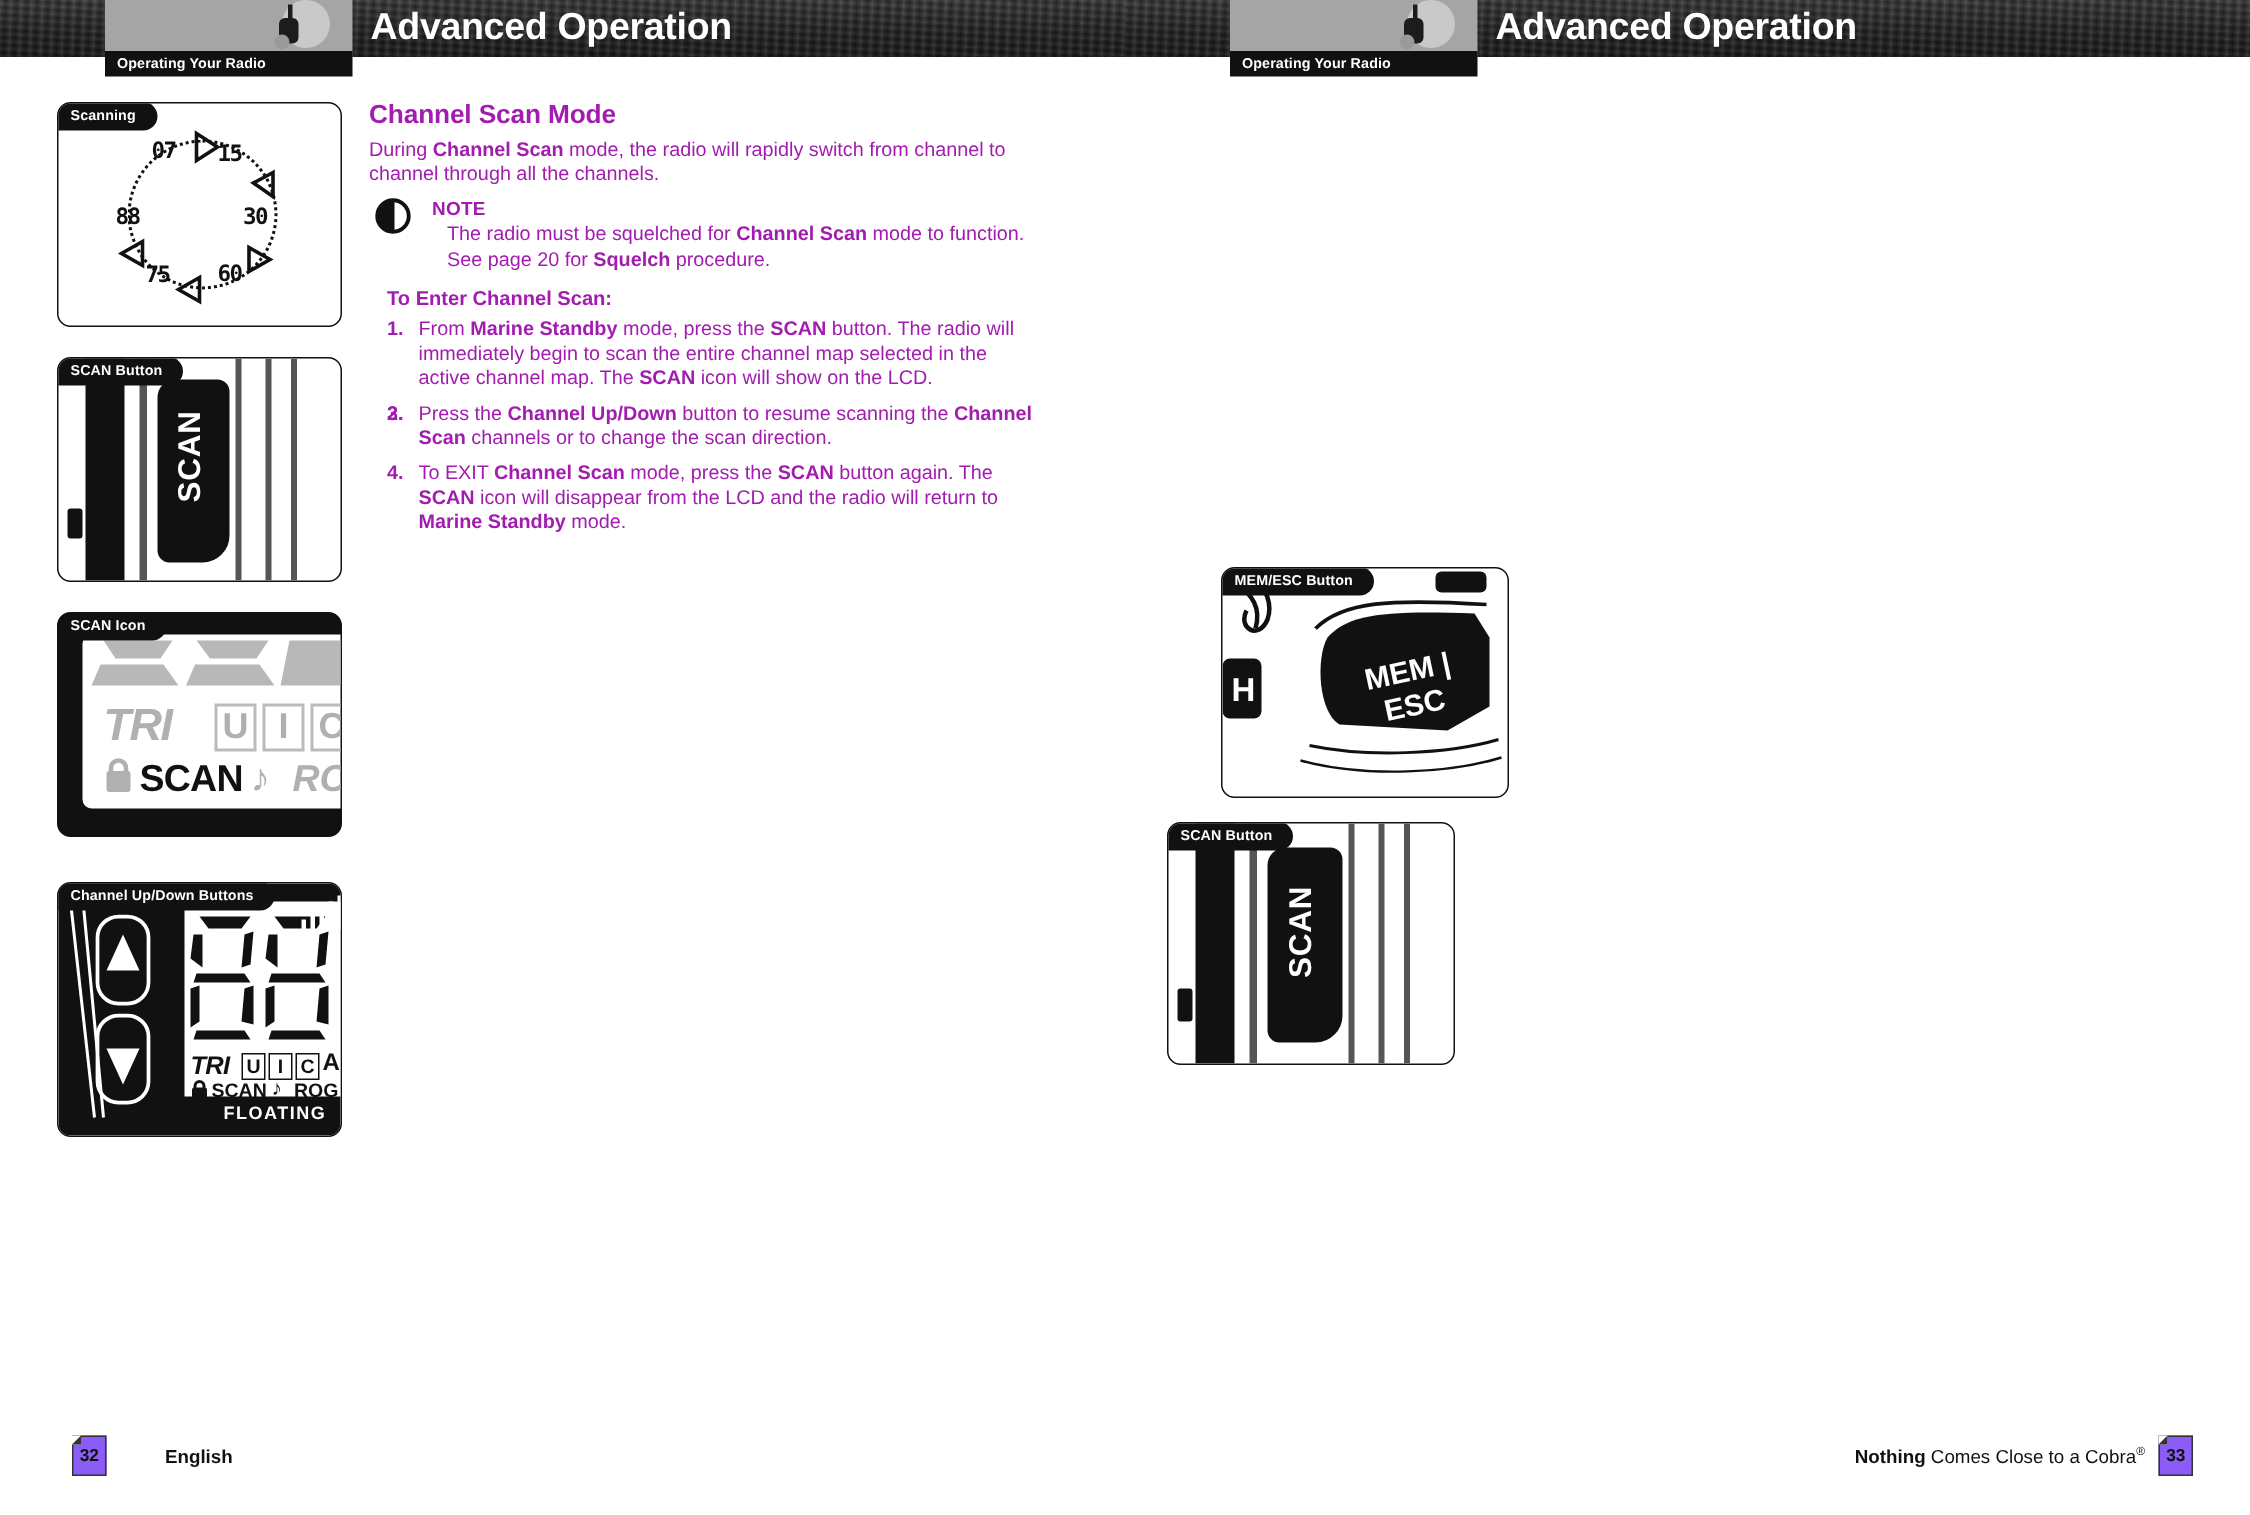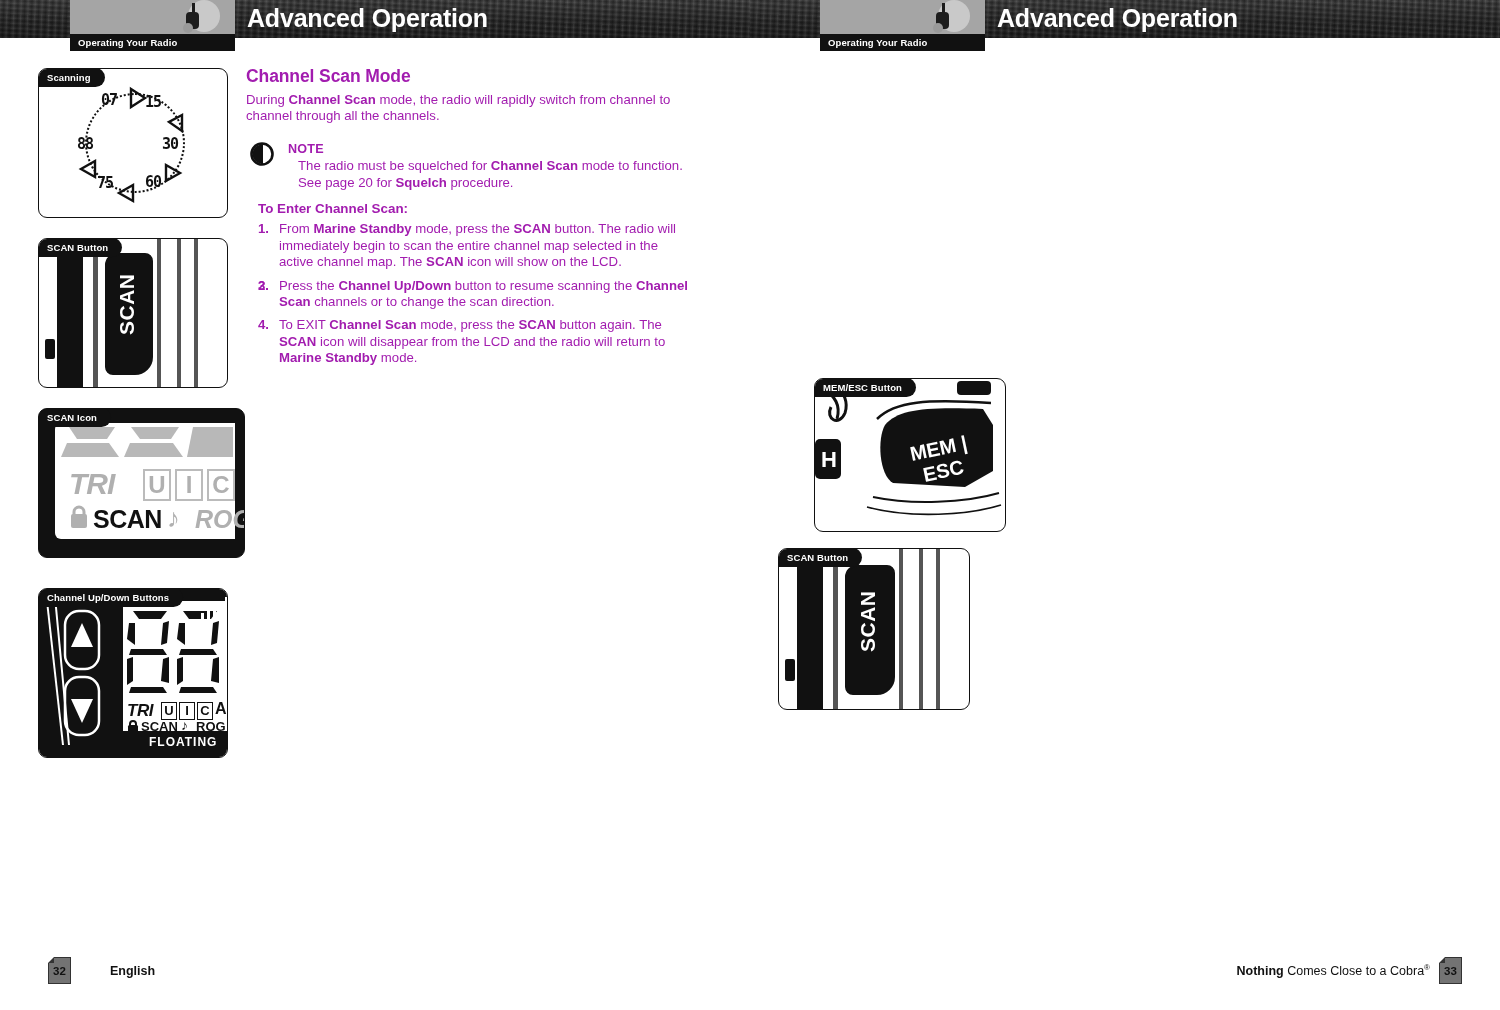--- a/index.html
+++ b/index.html
@@ -93,21 +93,21 @@
   
   .col{
     position:absolute;top:66px;width:448px;
     font-size:13.2px;line-height:16.4px;color:#a21caf;
   }
   .col-left{left:246px;}
   h2.sec{
     font-size:17.5px;font-weight:bold;margin:0 0 6px 0;line-height:20px;
     letter-spacing:-.1px;
   }
-  p.intro{margin:0 0 16px 0;}
+  p.intro{margin:0 0 6px 0;}
   b{font-weight:bold;}
 
   .note{position:relative;padding-left:42px;margin:4px 0 10px 0;}
   .note-icon{
     position:absolute;left:4px;top:1px;width:24px;height:24px;
   }
   .note-title{font-size:12.6px;font-weight:bold;margin:0 0 1px 0;letter-spacing:.2px;}
   .note-body{margin:0;padding-left:10px;}
 
   .steps-title{font-weight:bold;margin:10px 0 4px 0;padding-left:12px;font-size:13.4px;}
@@ -119,21 +119,21 @@
     position:absolute;left:12px;top:0;font-weight:bold;
   }
 
   
   .footer{position:absolute;bottom:26px;font-size:12px;}
   .footer-left{left:48px;display:flex;align-items:center;gap:9px;}
   .footer-right{right:38px;display:flex;align-items:center;gap:9px;}
   .pagebox{
     position:relative;width:21px;height:25px;border:1.6px solid #333;
     display:flex;align-items:center;justify-content:center;
-    font-size:11.5px;font-weight:bold;color:#111;background:#737373;
+    font-size:11.5px;font-weight:bold;color:#111;background:#8b5cf6;
   }
   .pagebox::after{
     content:"";position:absolute;top:-1px;left:-1px;
     border-top:6px solid #fff;border-right:6px solid #333;
   }
   .footer-text{font-size:12.5px;font-weight:bold;padding-left:30px;}
   .footer-tag{font-size:12.5px;font-weight:normal;}
   .footer-tag b{font-weight:bold;}
   sup{font-size:8px;vertical-align:super;}
 </style>
@@ -182,21 +182,21 @@
       <div class="radio-strip" style="left:54px;top:0;width:5px;height:148px;background:#555;"></div>
       <div class="radio-strip" style="left:118px;top:0;width:4px;height:148px;background:#555;"></div>
       <div class="radio-strip" style="left:138px;top:0;width:4px;height:148px;background:#555;"></div>
       <div class="radio-strip" style="left:155px;top:0;width:4px;height:148px;background:#555;"></div>
       <div class="scan-btn-shape" style="left:66px;top:14px;width:44px;height:118px;"></div>
       <div class="scan-vert" style="left:62px;top:58px;width:52px;text-align:center;">SCAN</div>
       <div style="position:absolute;left:6px;top:100px;width:10px;height:20px;background:#111;border-radius:2px;"></div>
     </div>
   </div>
 
-  <div class="illus" style="top:408px;height:148px;background:#111;padding-left:17px;">
+  <div class="illus" style="top:408px;height:148px;background:#111;">
     <div class="illus-label">SCAN Icon</div>
     <div class="illus-body">
       <div class="lcd-box" style="left:16px;top:14px;width:180px;height:116px;border-radius:6px 0 0 6px;"></div>
 
       <svg style="position:absolute;left:16px;top:14px" width="180" height="62">
         <polygon points="14,4 60,4 52,16 22,16" fill="#b8b8b8"></polygon>
         <polygon points="12,20 54,20 64,34 6,34" fill="#b8b8b8"></polygon>
         <polygon points="76,4 124,4 116,16 85,16" fill="#b8b8b8"></polygon>
         <polygon points="75,20 118,20 128,34 69,34" fill="#b8b8b8"></polygon>
         <polygon points="138,4 178,4 178,34 132,34" fill="#b8b8b8"></polygon>

